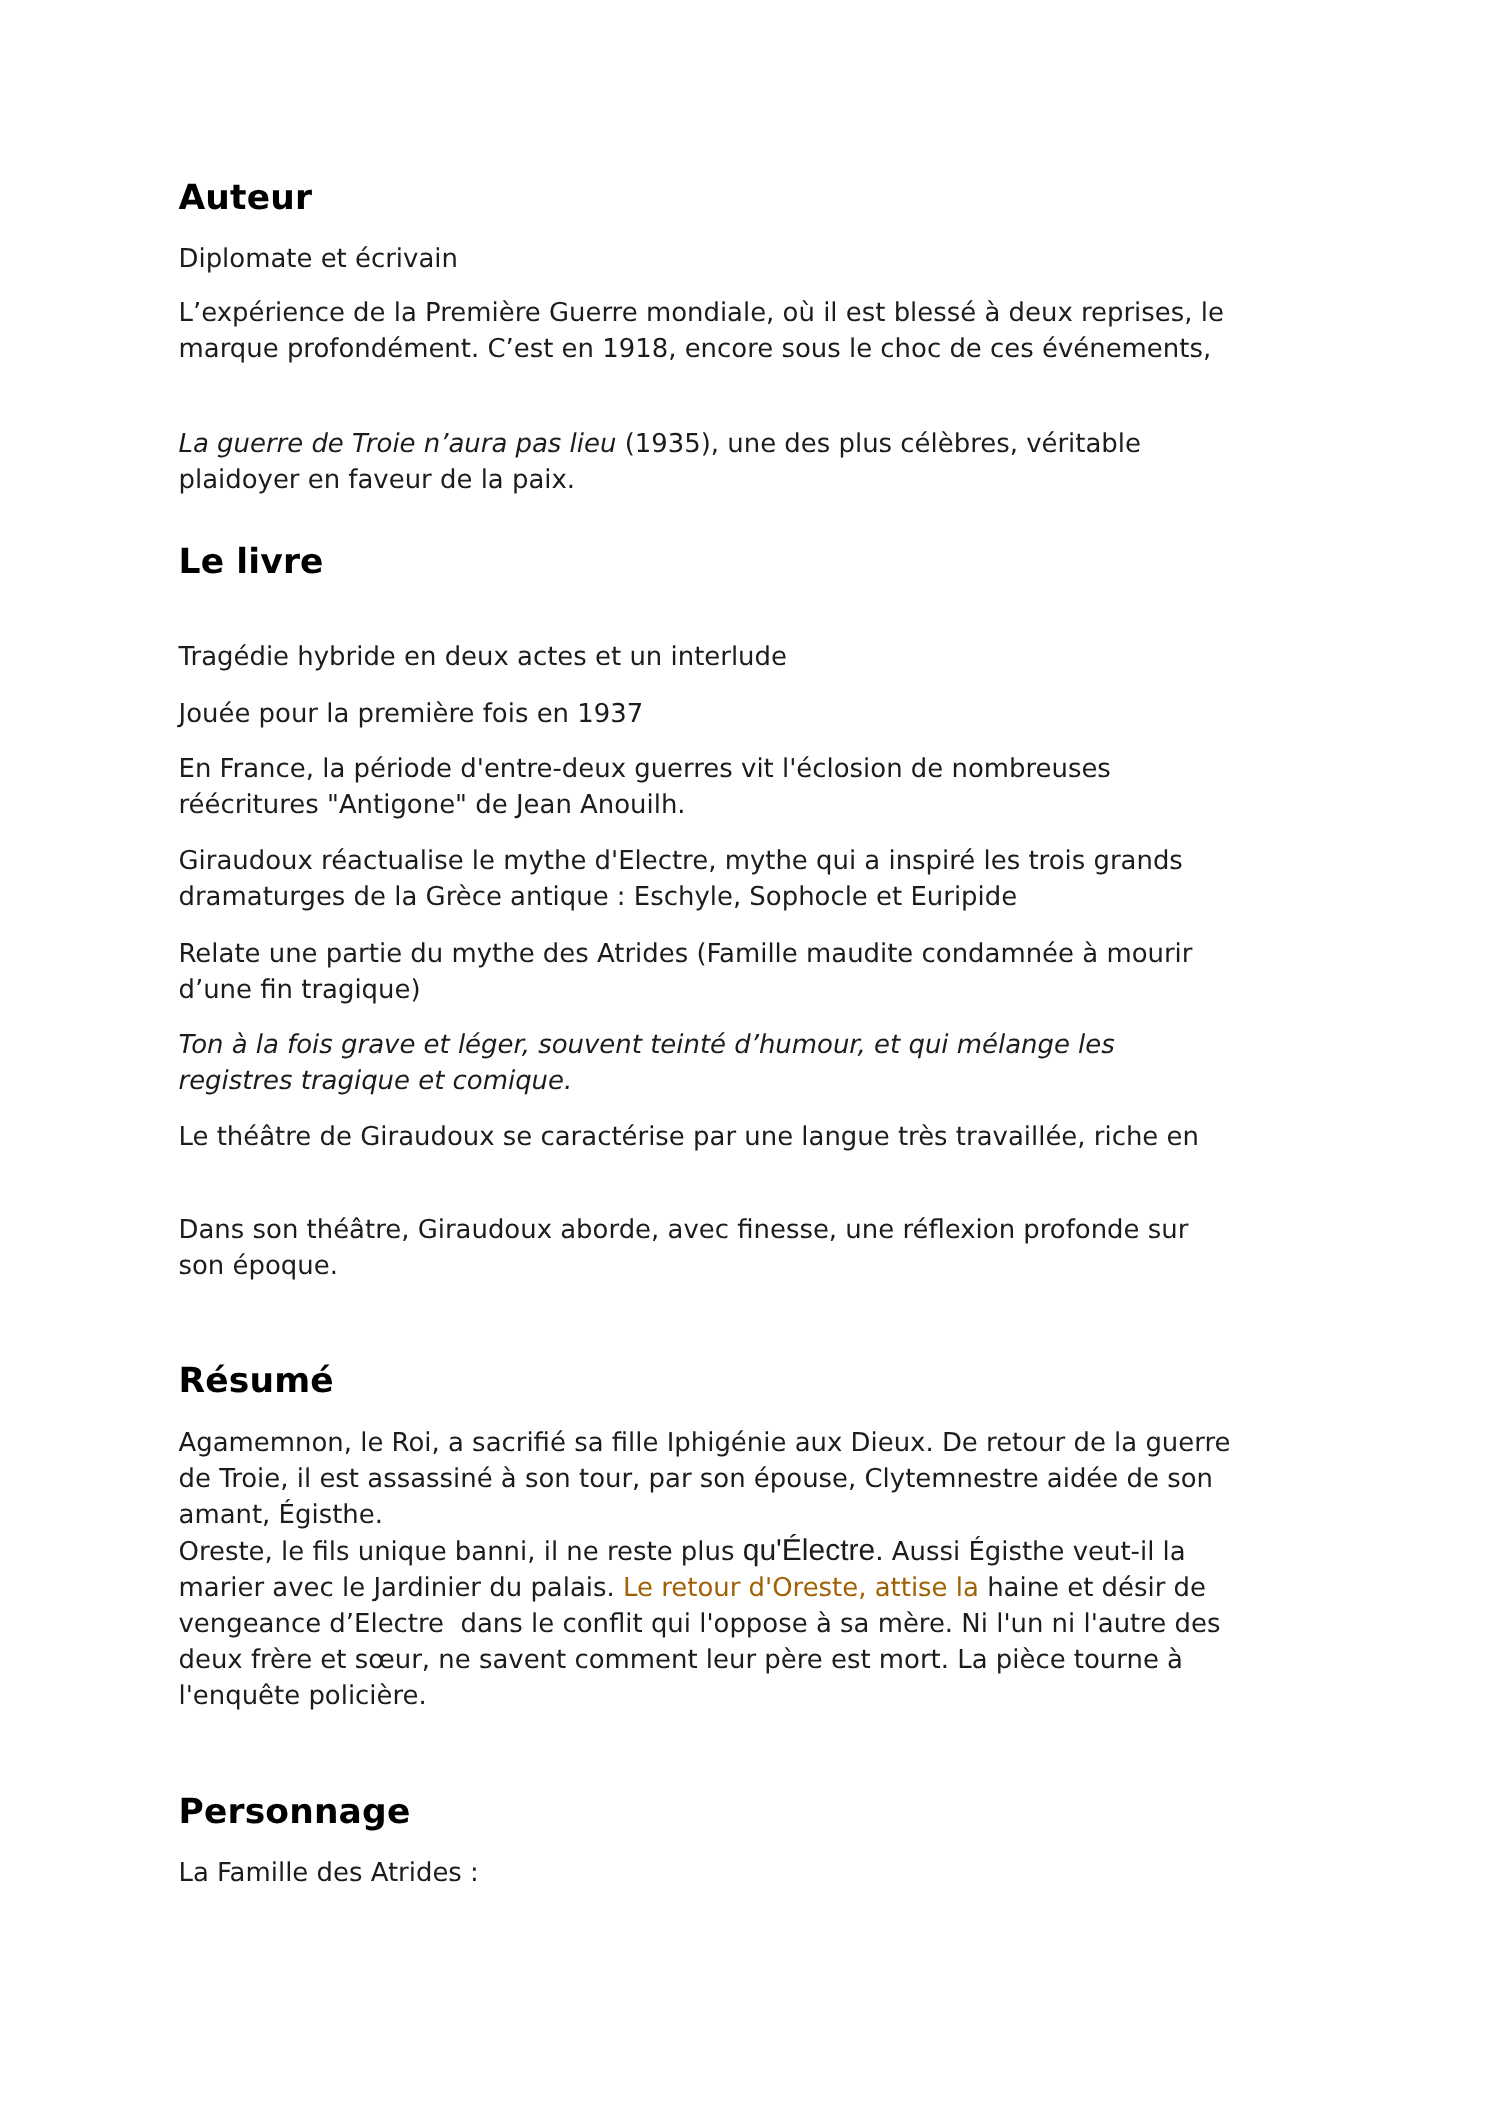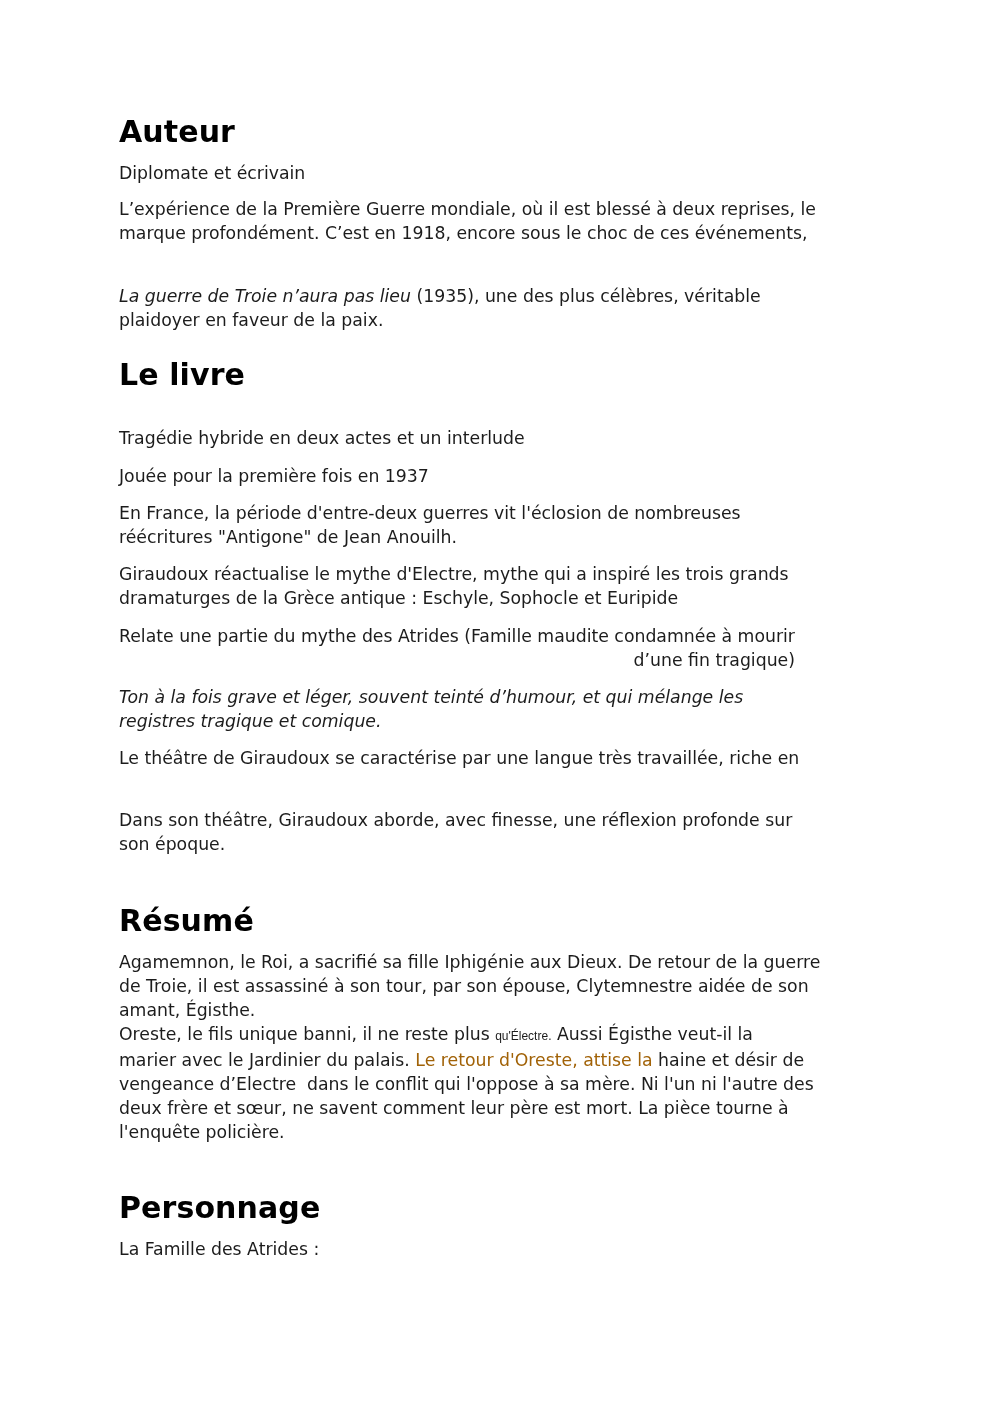--- a/index.html
+++ b/index.html
@@ -23,40 +23,40 @@
     }
     .section {
       position: absolute;
       left: 0;
       width: 780px;
     }
     h2 {
       margin: 0;
       font-family: "DejaVu Sans", sans-serif;
       font-weight: bold;
-      font-size: 30px;
+      font-size: 23px;
       line-height: 28px;
       color: #000;
       letter-spacing: 0.1px;
     }
     p {
       margin: 0;
       font-size: 17.3px;
       line-height: 24px;
       color: #1c1c1c;
       white-space: nowrap;
     }
     .para {
       position: absolute;
       left: 0;
     }
     .line { display: block; }
     .small-sans {
       font-family: "Liberation Sans", sans-serif;
-      font-size: 12px;
+      font-size: 20px;
     }
     .dark { color: #a16207; }
     em { font-style: italic; }
   </style>
 </head>
 <body>
 
 <div class="page">
 
   <h2 class="section" style="top:118px;">Auteur</h2>
@@ -81,21 +81,21 @@
   <p class="para" style="top:501px;">
     <span class="line">En France, la période d'entre-deux guerres vit l'éclosion de nombreuses</span>
     <span class="line">réécritures "Antigone" de Jean Anouilh.</span>
   </p>
 
   <p class="para" style="top:562px;">
     <span class="line">Giraudoux réactualise le mythe d'Electre, mythe qui a inspiré les trois grands</span>
     <span class="line">dramaturges de la Grèce antique : Eschyle, Sophocle et Euripide</span>
   </p>
 
-  <p class="para" style="top:624px;text-align:right;">
+  <p class="para" style="top:624px;">
     <span class="line">Relate une partie du mythe des Atrides (Famille maudite condamnée à mourir</span>
     <span class="line">d’une fin tragique)</span>
   </p>
 
   <p class="para" style="top:685px;font-style:italic;">
     <span class="line">Ton à la fois grave et léger, souvent teinté d’humour, et qui mélange les</span>
     <span class="line">registres tragique et comique.</span>
   </p>
 
   <p class="para" style="top:746px;">

